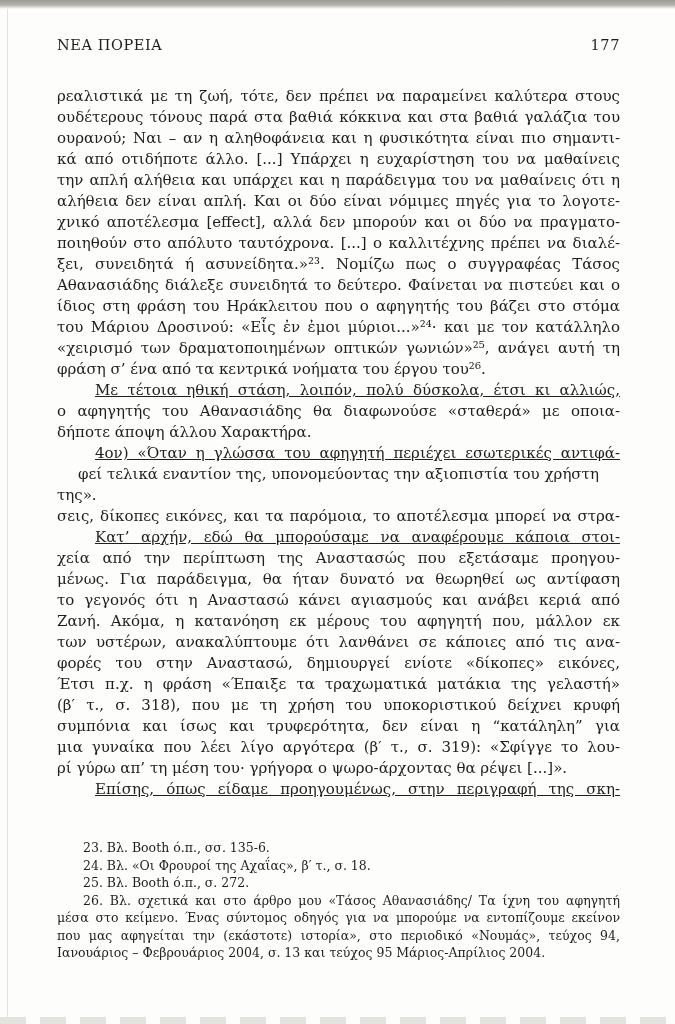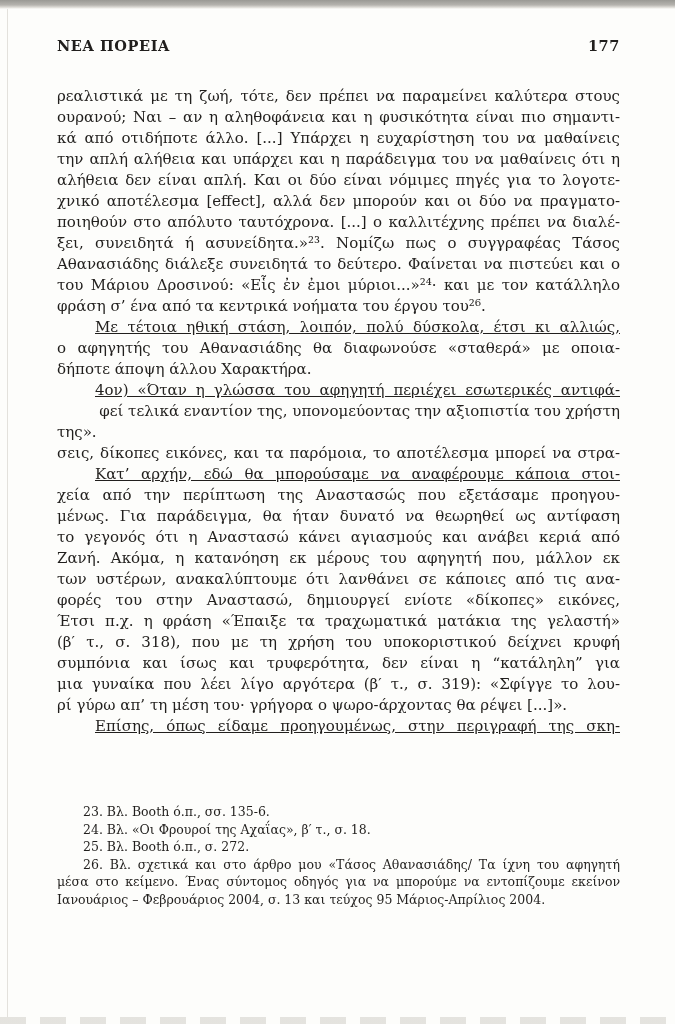--- a/index.html
+++ b/index.html
@@ -21,65 +21,68 @@
       #d4d2cc 0 26px, #fdfdfb 26px 40px);
     opacity: .6;
   }
   .scan-edge-left {
     position: absolute; top: 9px; bottom: 7px; left: 7px; width: 1px;
     background: #e3e1dc;
   }
   .page-header {
     position: absolute; top: 37px; left: 57px; width: 563px;
     display: flex; justify-content: space-between; align-items: baseline;
-    font-size: 14.5px; letter-spacing: 0.6px; font-weight: bold;
+    font-size: 14.5px; letter-spacing: 0.6px;
   }
   .body-text {
     position: absolute; top: 86px; left: 57px; width: 563px;
     font-size: 15px; line-height: 21px;
   }
   .footnotes {
-    position: absolute; top: 803px; left: 57px; width: 563px;
+    position: absolute; top: 839px; left: 57px; width: 563px;
     font-size: 12.5px; line-height: 17.5px;
   }
   .line {
     text-align: justify;
     text-align-last: justify;
     white-space: normal;
   }
   .line.end {
-    text-align: right;
+    text-align: center;
     text-align-last: left;
   }
   .body-text .line.indent { text-indent: 38px; text-decoration: underline; }
   .footnotes .line.indent { text-indent: 26px; }
 </style>
 </head>
 <body>
 
 <div class="scan-edge-top"></div>
 <div class="scan-edge-left"></div>
 <div class="scan-edge-bottom"></div>
 
 <div class="page-header">
   <span>ΝΕΑ ΠΟΡΕΙΑ</span>
   <span>177</span>
 </div>
 
 <div class="body-text">
     <div class="line">ρεαλιστικά με τη ζωή, τότε, δεν πρέπει να παραμείνει καλύτερα στους</div>
+    <div class="line">ουδέτερους τόνους παρά στα βαθιά κόκκινα και στα βαθιά γαλάζια του</div>
     <div class="line">ουρανού; Ναι – αν η αληθοφάνεια και η φυσικότητα είναι πιο σημαντι-</div>
     <div class="line">κά από οτιδήποτε άλλο. [...] Υπάρχει η ευχαρίστηση του να μαθαίνεις</div>
     <div class="line">την απλή αλήθεια και υπάρχει και η παράδειγμα του να μαθαίνεις ότι η</div>
     <div class="line">αλήθεια δεν είναι απλή. Και οι δύο είναι νόμιμες πηγές για το λογοτε-</div>
     <div class="line">χνικό αποτέλεσμα [effect], αλλά δεν μπορούν και οι δύο να πραγματο-</div>
     <div class="line">ποιηθούν στο απόλυτο ταυτόχρονα. [...] ο καλλιτέχνης πρέπει να διαλέ-</div>
     <div class="line">ξει, συνειδητά ή ασυνείδητα.»²³. Νομίζω πως ο συγγραφέας Τάσος</div>
     <div class="line">Αθανασιάδης διάλεξε συνειδητά το δεύτερο. Φαίνεται να πιστεύει και ο</div>
+    <div class="line">ίδιος στη φράση του Ηράκλειτου που ο αφηγητής του βάζει στο στόμα</div>
     <div class="line">του Μάριου Δροσινού: «Εἷς ἐν ἐμοι μύριοι...»²⁴· και με τον κατάλληλο</div>
+    <div class="line">«χειρισμό των δραματοποιημένων οπτικών γωνιών»²⁵, ανάγει αυτή τη</div>
     <div class="line end">φράση σ’ ένα από τα κεντρικά νοήματα του έργου του²⁶.</div>
     <div class="line indent">Με τέτοια ηθική στάση, λοιπόν, πολύ δύσκολα, έτσι κι αλλιώς,</div>
     <div class="line">ο αφηγητής του Αθανασιάδης θα διαφωνούσε «σταθερά» με οποια-</div>
     <div class="line end">δήποτε άποψη άλλου Χαρακτήρα.</div>
     <div class="line indent">4ον) «Όταν η γλώσσα του αφηγητή περιέχει εσωτερικές αντιφά-</div>
     <div class="line end">φεί τελικά εναντίον της, υπονομεύοντας την αξιοπιστία του χρήστη της».</div>
     <div class="line">σεις, δίκοπες εικόνες, και τα παρόμοια, το αποτέλεσμα μπορεί να στρα-</div>
     <div class="line indent">Κατ’ αρχήν, εδώ θα μπορούσαμε να αναφέρουμε κάποια στοι-</div>
     <div class="line">χεία από την περίπτωση της Αναστασώς που εξετάσαμε προηγου-</div>
     <div class="line">μένως. Για παράδειγμα, θα ήταν δυνατό να θεωρηθεί ως αντίφαση</div>
@@ -94,14 +97,15 @@
     <div class="line end">ρί γύρω απ’ τη μέση του· γρήγορα ο ψωρο-άρχοντας θα ρέψει [...]».</div>
     <div class="line indent">Επίσης, όπως είδαμε προηγουμένως, στην περιγραφή της σκη-</div>
   </div>
 
 <div class="footnotes">
     <div class="line indent end">23. Βλ. Booth ό.π., σσ. 135-6.</div>
     <div class="line indent end">24. Βλ. «Οι Φρουροί της Αχαΐας», β′ τ., σ. 18.</div>
     <div class="line indent end">25. Βλ. Booth ό.π., σ. 272.</div>
     <div class="line indent">26. Βλ. σχετικά και στο άρθρο μου «Τάσος Αθανασιάδης/ Τα ίχνη του αφηγητή</div>
     <div class="line">μέσα στο κείμενο. Ένας σύντομος οδηγός για να μπορούμε να εντοπίζουμε εκείνον</div>
+    <div class="line">που μας αφηγείται την (εκάστοτε) ιστορία», στο περιοδικό «Νουμάς», τεύχος 94,</div>
     <div class="line end">Ιανουάριος – Φεβρουάριος 2004, σ. 13 και τεύχος 95 Μάριος-Απρίλιος 2004.</div>
   </div>
 
 </body></html>

